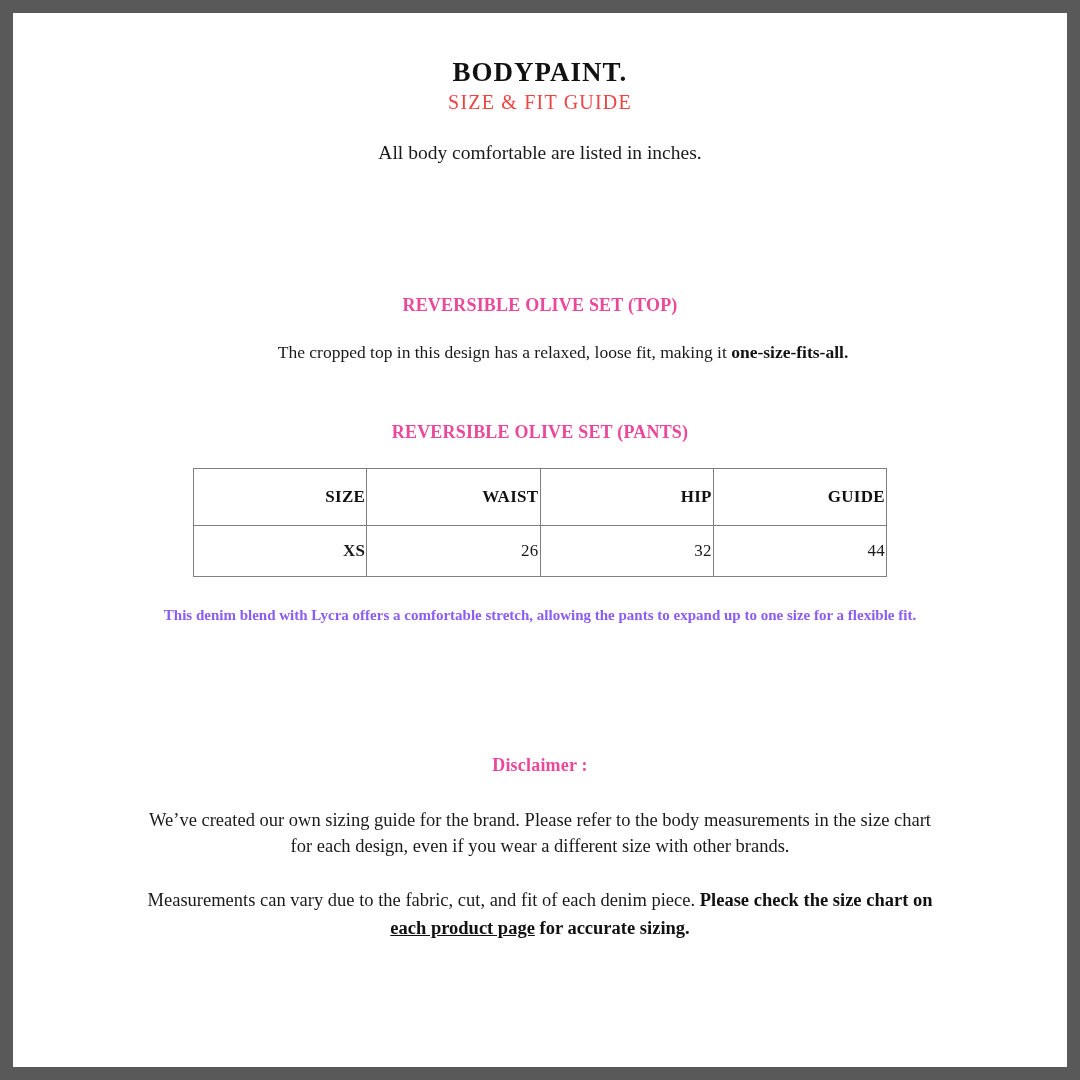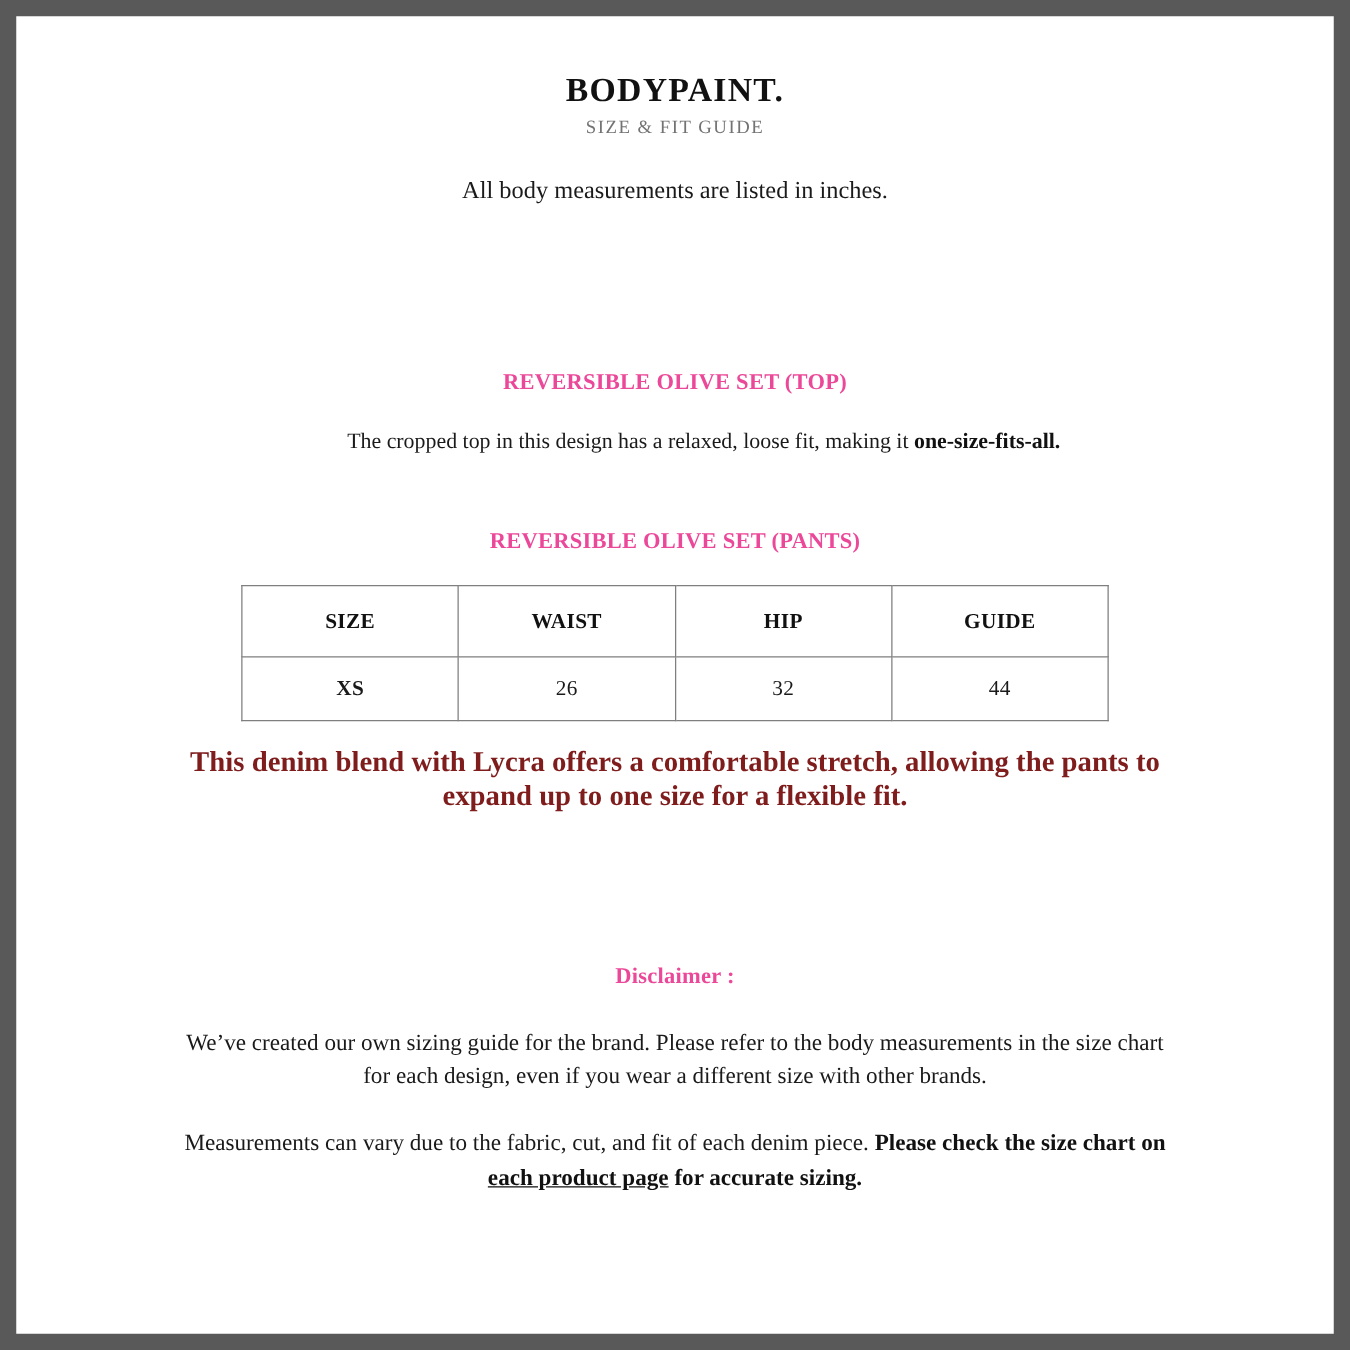--- a/index.html
+++ b/index.html
@@ -22,25 +22,25 @@
   .brand-title {
     margin-top: 42px;
     font-size: 27px;
     line-height: 34px;
     font-weight: 700;
     letter-spacing: 1px;
     color: #111111;
   }
   .brand-subtitle {
     margin-top: 3px;
-    font-size: 15px;
+    font-size: 20px;
     line-height: 20px;
     font-weight: 400;
     letter-spacing: 1.2px;
-    color: #737373;
+    color: #ef4444;
   }
   .units-note {
     margin-top: 28px;
     font-size: 19.5px;
     line-height: 26px;
     font-weight: 400;
   }
   .section-heading {
     font-size: 18px;
     line-height: 26px;
@@ -58,35 +58,35 @@
   }
   .pants-heading { margin-top: 55px; }
   .size-table {
     margin: 23px auto 0 auto;
     width: 694px;
     border-collapse: collapse;
     table-layout: fixed;
   }
   .size-table th, .size-table td {
     border: 1px solid #7f7f7f;
-    text-align: center;
+    text-align: right;
     vertical-align: middle;
     font-size: 17px;
     letter-spacing: 0.3px;
   }
   .size-table th { height: 54px; font-weight: 700; color: #111111; }
   .size-table td { height: 48px; font-weight: 400; }
   .size-table td.size-col { font-weight: 700; }
   .stretch-note {
     margin: 19px auto 0 auto;
     max-width: 790px;
-    font-size: 23px;
-    line-height: 27px;
+    font-size: 15px;
+    line-height: 39px;
     font-weight: 700;
-    color: #7f1d1d;
+    color: #8b5cf6;
   }
   .disclaimer-heading { margin-top: 117px; }
   .disclaimer-body {
     margin: 29px auto 10px auto;
     max-width: 805px;
     font-size: 18.5px;
     line-height: 26px;
     font-weight: 400;
   }
   .variance-note {
@@ -100,21 +100,21 @@
   .bold { font-weight: 700; color: #111111; }
   .underline { text-decoration: underline; }
 </style>
 </head>
 <body>
 
 <div class="page">
 
   <div class="brand-title">BODYPAINT.</div>
   <div class="brand-subtitle">SIZE &amp; FIT GUIDE</div>
-  <div class="units-note">All body measurements are listed in inches.</div>
+  <div class="units-note">All body comfortable are listed in inches.</div>
 
   <div class="section-heading top-heading">REVERSIBLE OLIVE SET (TOP)</div>
   <div class="top-body"><span>The cropped top in this design has a relaxed, loose fit, making it </span><span class="bold">one-size-fits-all.</span></div>
 
   <div class="section-heading pants-heading">REVERSIBLE OLIVE SET (PANTS)</div>
 
   <table class="size-table">
     <thead>
       <tr>
         <th>SIZE</th>

